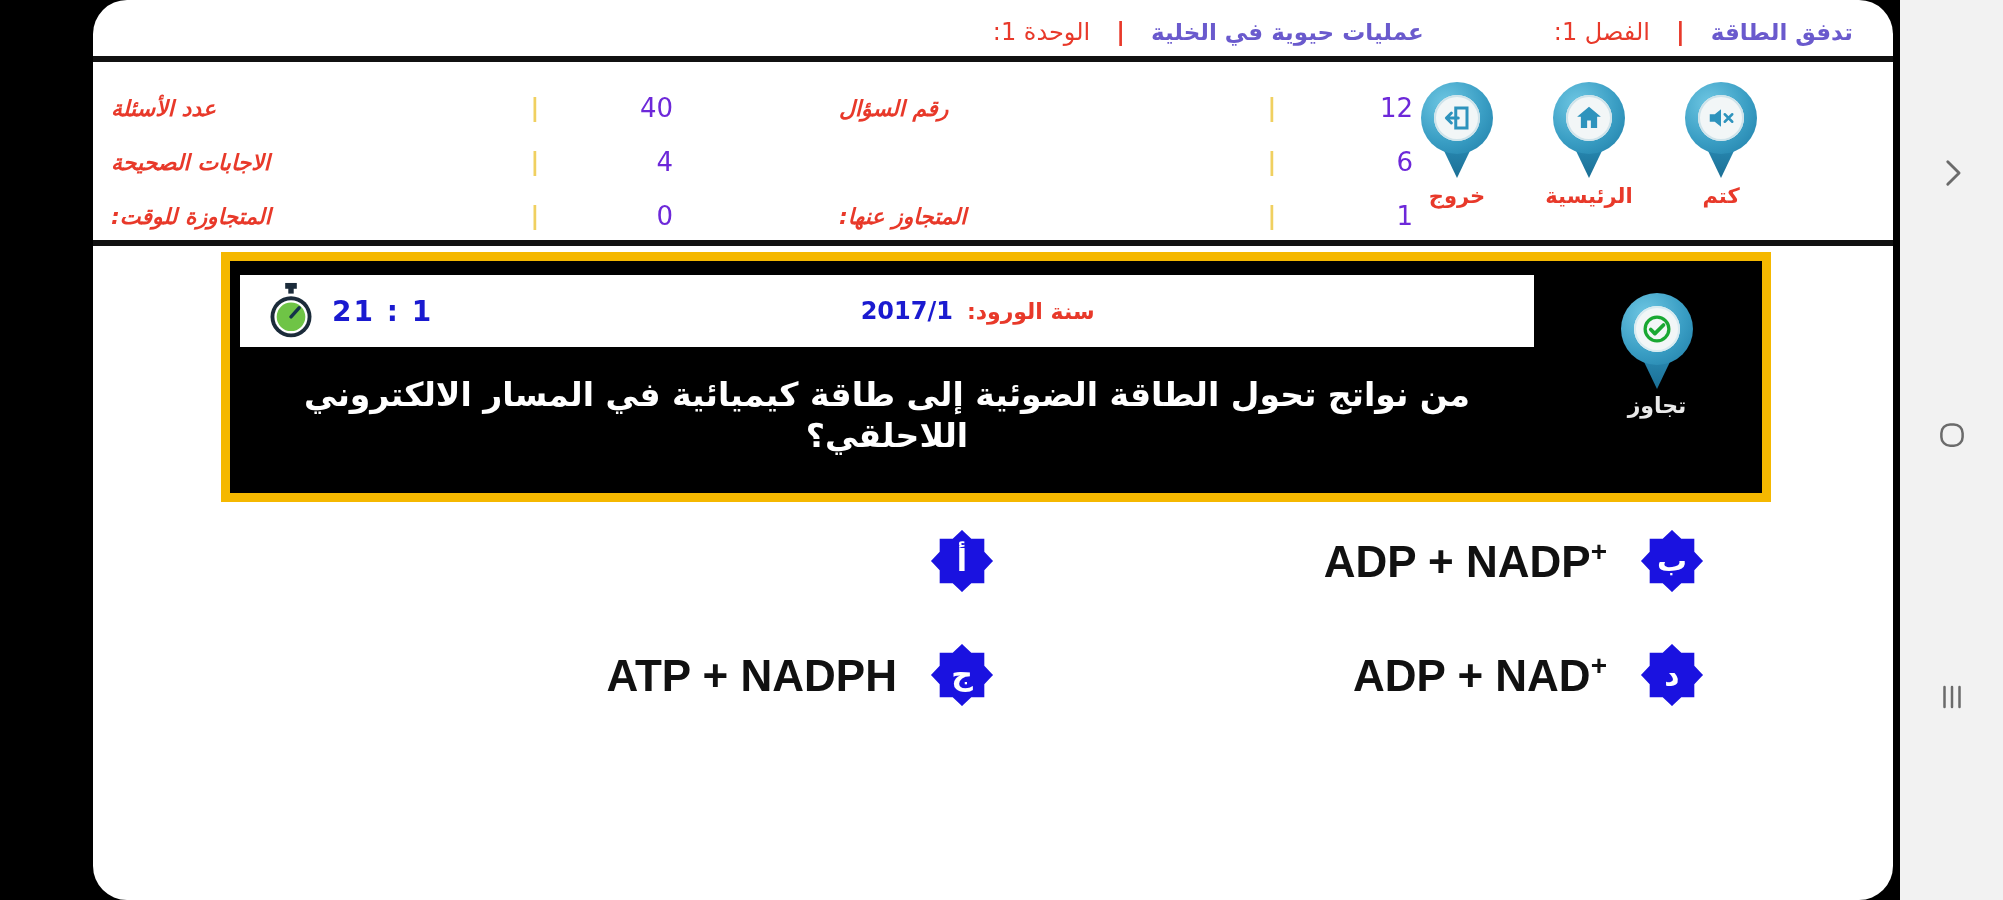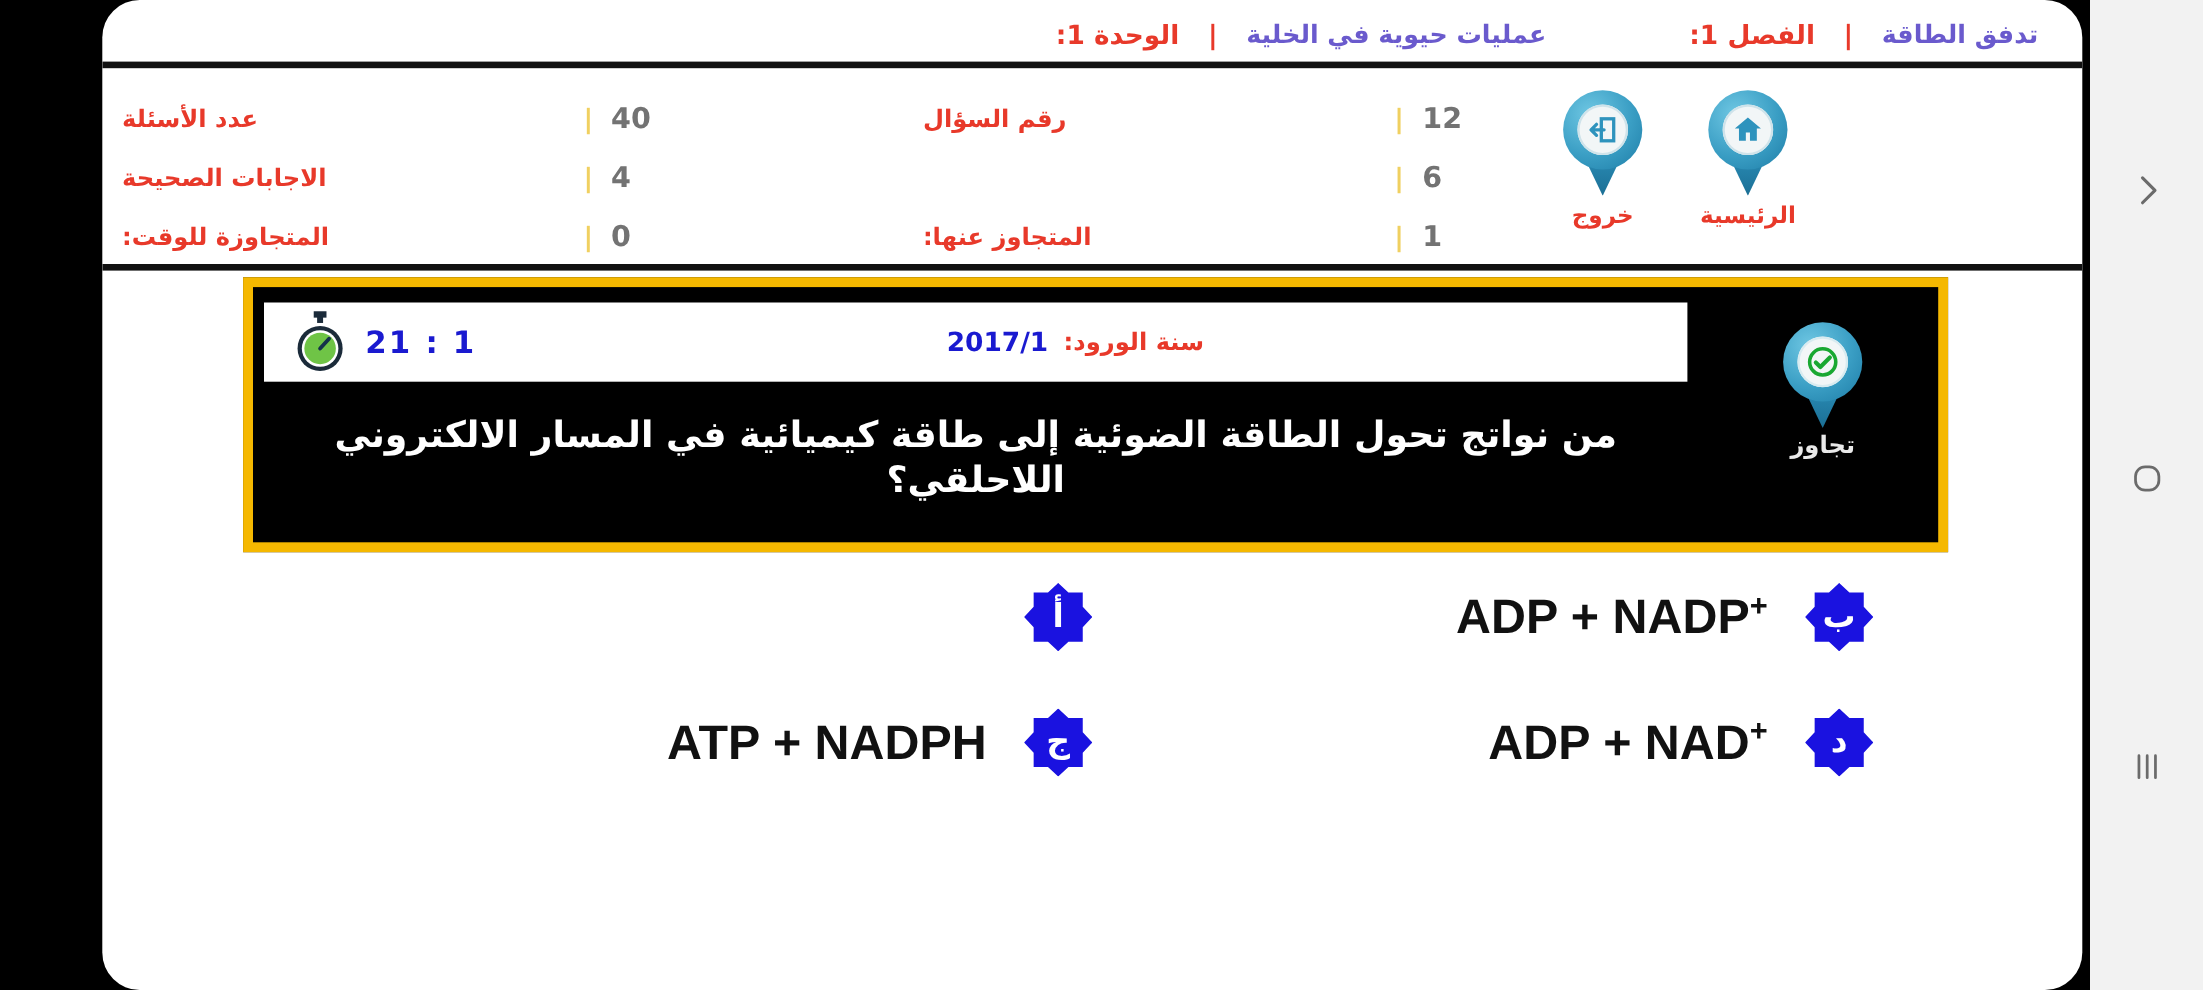--- a/index.html
+++ b/index.html
@@ -17,43 +17,43 @@
 
   
   .crumb-bar{
     position:absolute;top:0;left:0;width:100%;height:58px;
     display:flex;align-items:center;justify-content:flex-start;
     padding-top:6px;box-sizing:border-box;
   }
   .crumb-group{display:flex;align-items:center;gap:26px;white-space:nowrap;}
   .crumb-group.g1{margin-right:40px;margin-left:130px;}
   .crumb-group.g2{margin-left:60px;}
-  .crumb-red{color:#e8392a;font-weight:bold;font-size:24px;}
+  .crumb-red{color:#e8392a;font-weight:normal;font-size:24px;}
   .crumb-blue{color:#6a5acd;font-weight:bold;font-size:23px;}
   .crumb-sep{color:#e8392a;font-weight:bold;font-size:24px;}
 
   .rule{position:absolute;left:0;width:100%;height:6px;background:#111;}
   .rule.r1{top:56px;}
   .rule.r2{top:240px;}
 
   
   .stats-wrap{
     position:absolute;top:66px;left:0;width:100%;height:172px;
     display:flex;flex-direction:row-reverse;align-items:flex-start;
   }
   .stat-col{display:flex;flex-direction:column;gap:6px;padding-top:18px;}
   .stat-col.col-right{width:660px;padding-right:80px;box-sizing:border-box;}
   .stat-col.col-mid{width:660px;}
   .stat-row{display:flex;flex-direction:row;align-items:center;height:48px;}
   .stat-label{
     color:#e8392a;font-weight:bold;font-size:22px;text-align:left;
-    width:430px;padding-left:18px;box-sizing:border-box;white-space:nowrap;
+    width:430px;padding-left:18px;box-sizing:border-box;white-space:nowrap;font-style:italic;
   }
   .stat-bar{color:#f0d060;font-weight:bold;font-size:24px;width:42px;text-align:center;}
-  .stat-value{color:#737373;font-weight:bold;font-size:26px;width:120px;text-align:left;}
+  .stat-value{color:#6d28d9;font-weight:normal;font-size:26px;width:120px;text-align:right;}
 
   
   .navpins{display:flex;flex-direction:row;gap:44px;padding-top:16px;padding-right:24px;}
   .pin-item{width:88px;display:flex;flex-direction:column;align-items:center;}
   .pin{
     position:relative;width:72px;height:96px;
   }
   .pin-body{
     position:absolute;left:0;top:0;width:72px;height:72px;border-radius:50%;
     background:radial-gradient(circle at 34% 30%, #6fc7e3 0%, #3a9ec4 55%, #1d7ca6 100%);
@@ -195,20 +195,33 @@
         </div>
         <div class="stat-row">
           <span class="stat-value">1</span>
           <span class="stat-bar">|</span>
           <span class="stat-label">المتجاوز عنها:</span>
         </div>
       </div>
 
       <div class="navpins">
 
+        <div class="pin-item">
+          <div class="pin">
+            <div class="pin-tail"></div>
+            <div class="pin-body"></div>
+            <div class="pin-disc">
+              <svg class="glyph" viewBox="0 0 24 24">
+                <path d="M3 9h4l5-4v14l-5-4H3z" fill="#2e93bd"></path>
+                <path d="M15 9l6 6M21 9l-6 6" stroke="#2e93bd" stroke-width="2" fill="none" stroke-linecap="round"></path>
+              </svg>
+            </div>
+          </div>
+          <span class="pin-label">كتم</span>
+        </div>
 
         <div class="pin-item">
           <div class="pin">
             <div class="pin-tail"></div>
             <div class="pin-body"></div>
             <div class="pin-disc">
               <svg class="glyph" viewBox="0 0 24 24">
                 <path d="M12 3L2.5 11h3v9h5v-6h3v6h5v-9h3z" fill="#2e93bd"></path>
               </svg>
             </div>

